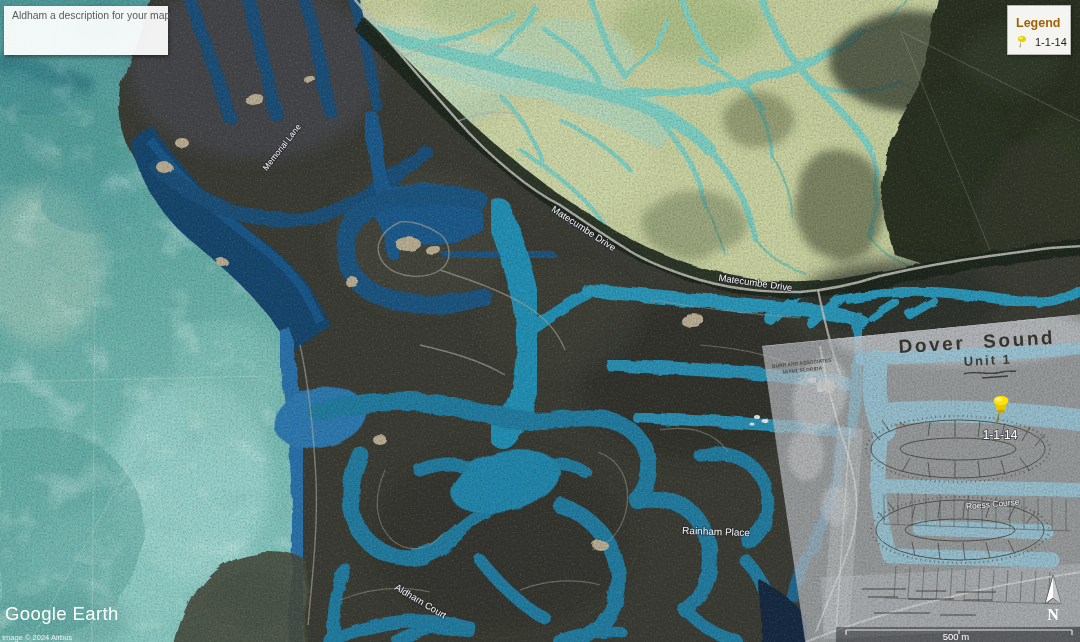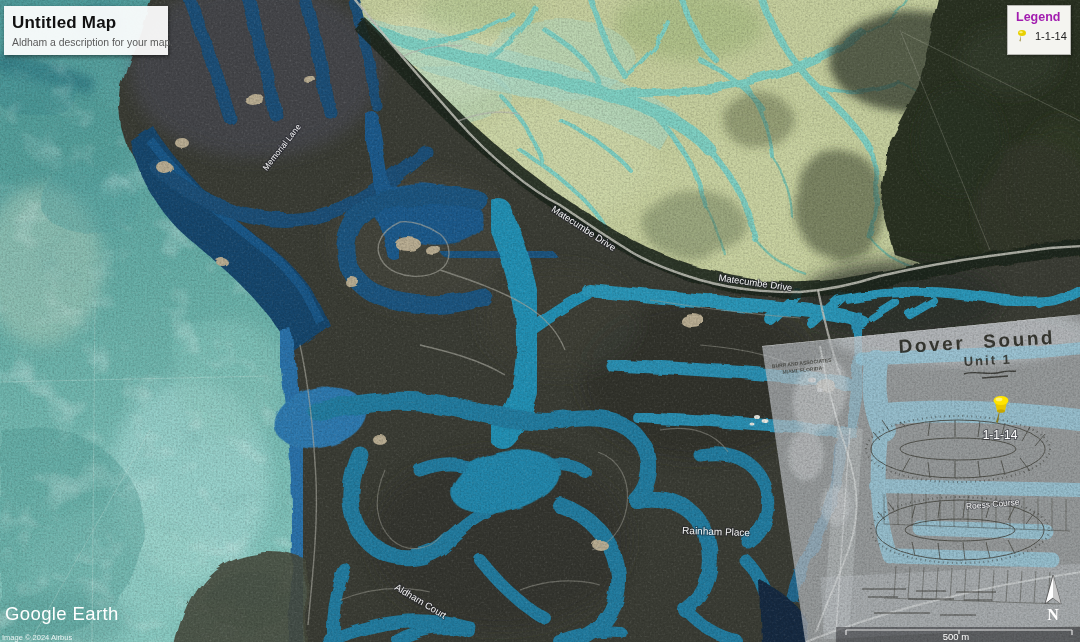--- a/index.html
+++ b/index.html
@@ -2,21 +2,21 @@
 <html><head>
 <meta charset="utf-8">
 <style>
 html,body{margin:0;padding:0;background:#222;}
 .stage{position:relative;width:1080px;height:642px;overflow:hidden;font-family:"Liberation Sans",sans-serif;}
 .stage svg{position:absolute;left:0;top:0;}
 .card{position:absolute;left:4px;top:6px;width:164px;height:49px;background:rgba(255,255,255,0.93);box-shadow:1px 2px 4px rgba(0,0,0,0.45);}
 .card h1{margin:7px 0 0 8px;font-size:17px;font-weight:bold;color:#111;letter-spacing:0.2px;}
 .card p{margin:4px 0 0 8px;font-size:10.4px;color:#5a5a5a;white-space:nowrap;}
 .legend{position:absolute;left:1007px;top:5px;width:62px;height:48px;background:#f4f4f0;border:1px solid #b8b8b4;box-shadow:1px 1px 3px rgba(0,0,0,0.35);}
-.legend b{display:block;margin:4px 0 0 8px;font-size:12.5px;color:#a21caf;}
+.legend b{display:block;margin:10px 0 0 8px;font-size:12.5px;color:#a16207;}
 .legend .row{display:flex;align-items:center;margin:5px 0 0 8px;font-size:11px;color:#222;}
 </style>
 </head>
 <body>
 <div class="stage">
 <svg width="1080" height="642" viewBox="0 0 1080 642">
 <defs>
 <filter id="rgh" x="-20%" y="-20%" width="140%" height="140%">
 <feTurbulence type="fractalNoise" baseFrequency="0.02 0.028" numOctaves="3" seed="7" result="n"></feTurbulence>
 <feDisplacementMap in="SourceGraphic" in2="n" scale="10"></feDisplacementMap>
@@ -415,21 +415,20 @@
 <text x="1053" y="620" font-family="Liberation Serif,serif" font-size="16" font-weight="bold" fill="#ffffff" text-anchor="middle">N</text>
 </g>
 
 <text x="5" y="620" font-family="Liberation Sans,sans-serif" font-size="18.5" fill="#ffffff" letter-spacing="0.4">Google Earth</text>
 
 <text x="2" y="640" font-family="Liberation Sans,sans-serif" font-size="7.5" fill="#ffffff" opacity="0.85">Image © 2024 Airbus</text>
 </g>
     </svg>
 
 <div class="card">
-      <h1>Untitled Map</h1>
       <p>Aldham a description for your map.</p>
     </div>
 
 <div class="legend">
       <b>Legend</b>
       <div class="row">
         <svg width="13" height="14" style="position:static">
           <path d="M 5,6 L 3.5,12 L 4.5,12.5 Z" fill="#8a7a20"></path>
           <ellipse cx="6" cy="4" rx="4" ry="3" fill="#e8d000"></ellipse>
           <ellipse cx="5" cy="3.2" rx="1.8" ry="1" fill="#fff37a"></ellipse>

